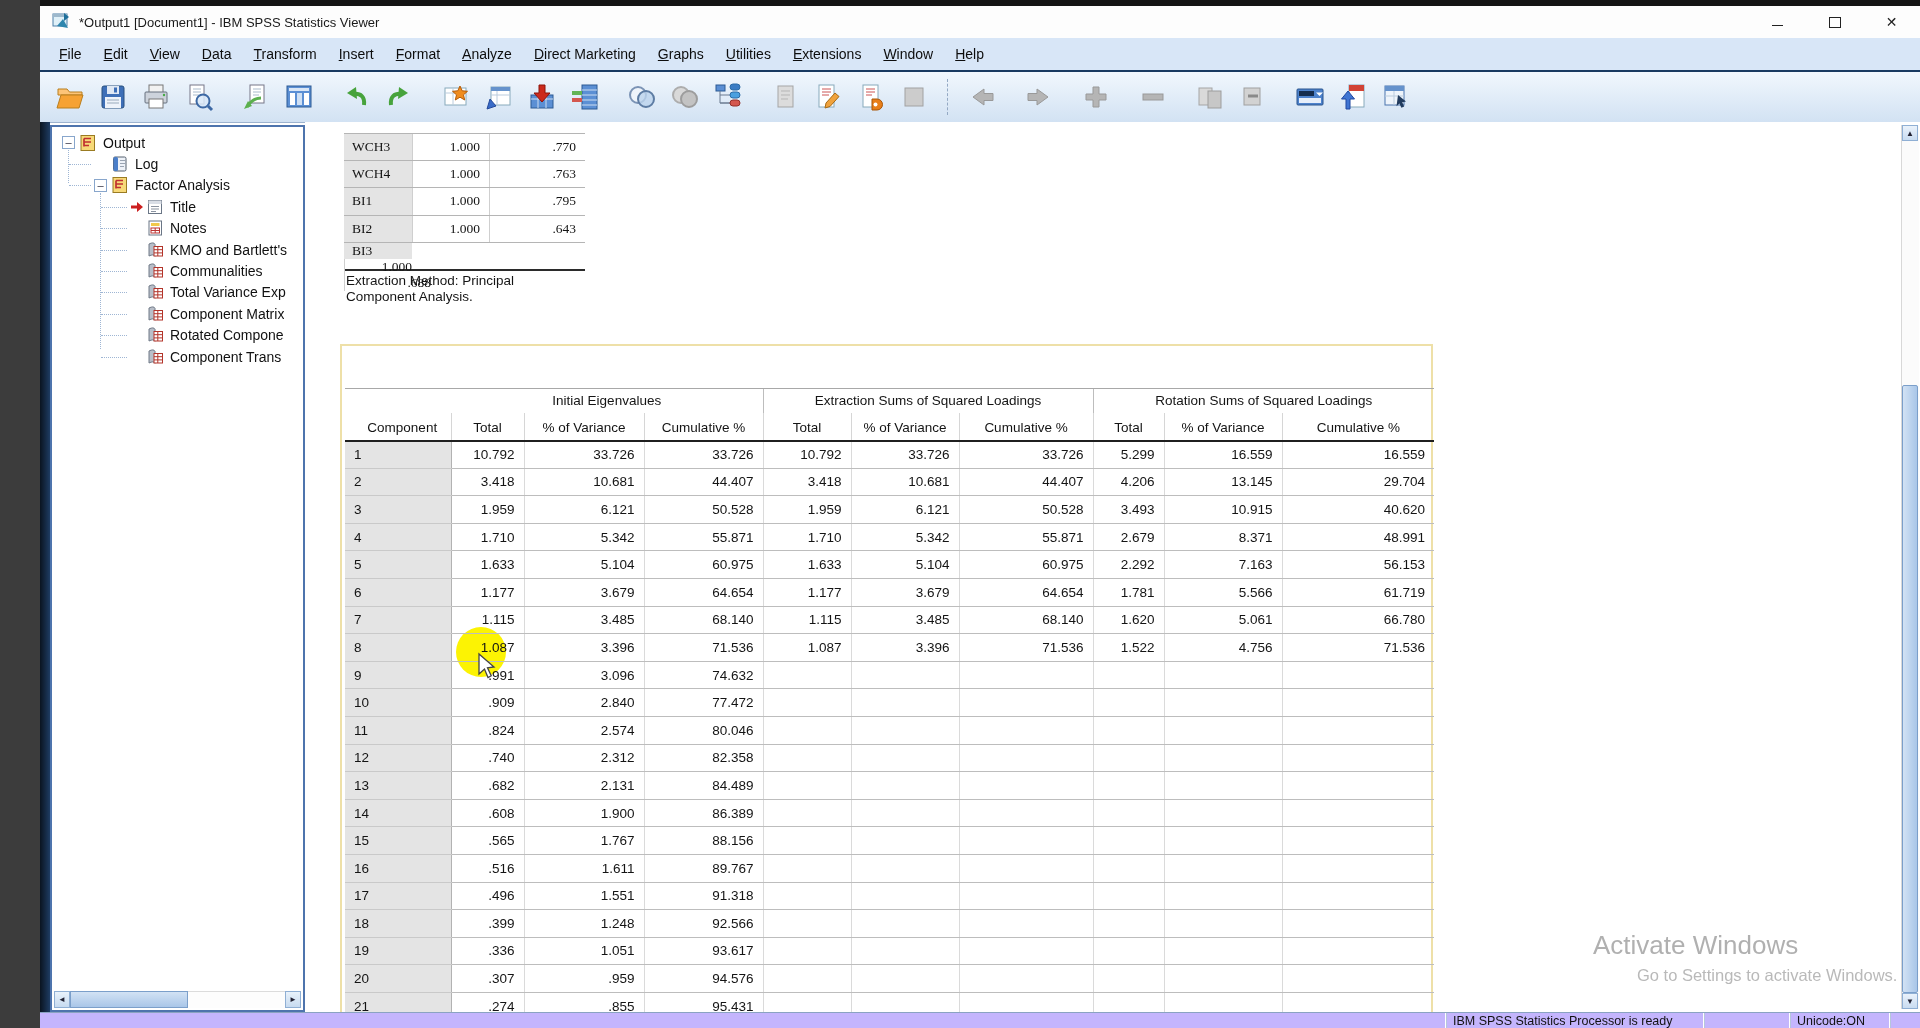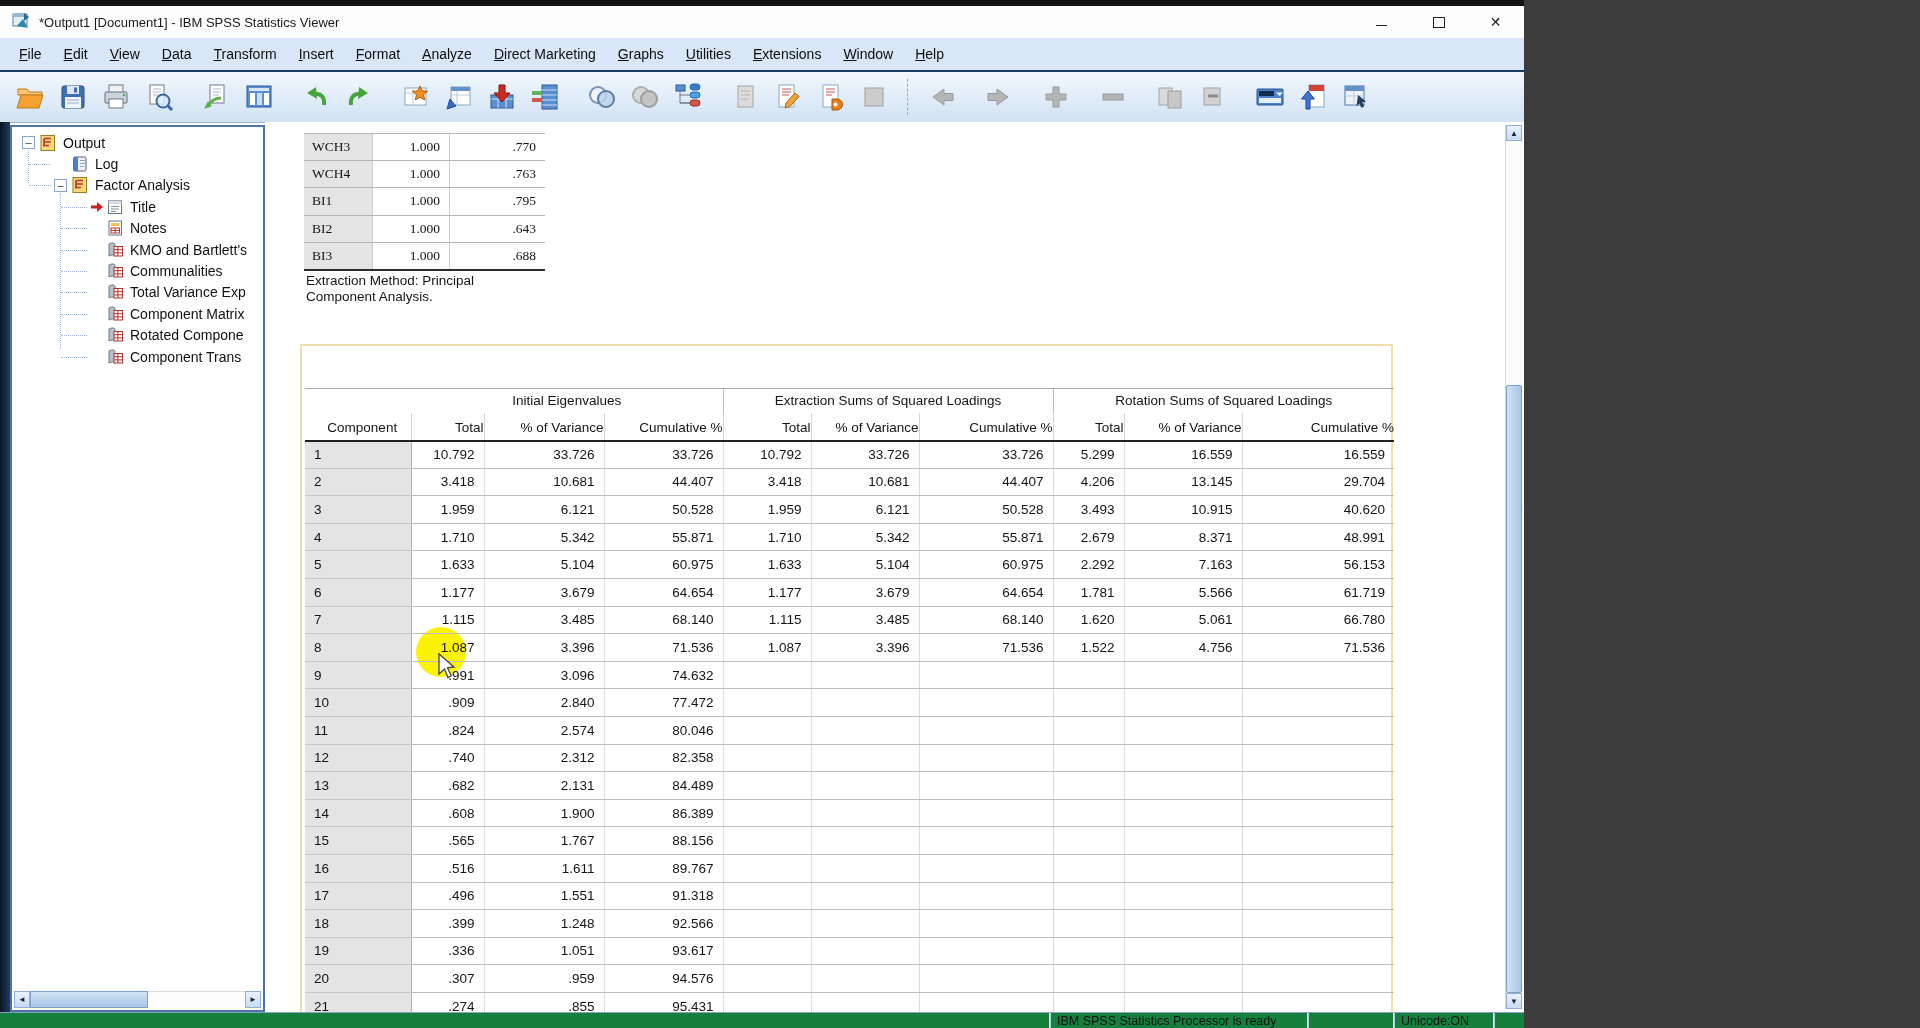--- a/index.html
+++ b/index.html
@@ -1,17 +1,17 @@
 <!DOCTYPE html>
 <html><head>
 <meta charset="utf-8">
 <style>
   html,body{margin:0;padding:0;background:#3c3c3c;}
-  .screen{position:relative;width:1524px;height:1028px;background:#fff;overflow:hidden;
-          font-family:"Liberation Sans",sans-serif;-webkit-font-smoothing:antialiased;}
+  .screen{position:relative;width:1880px;height:1028px;background:#fff;overflow:hidden;
+          font-family:"Liberation Sans",sans-serif;margin-left:40px;-webkit-font-smoothing:antialiased;}
   
   .top-strip{position:absolute;top:0;left:0;width:1920px;height:6px;background:#141414;}
   .titlebar{position:absolute;top:6px;left:0;right:0;height:32px;background:#fdfdfd;display:flex;align-items:center;}
   .appicon{margin-left:12px;flex:none;}
   .apptitle{font-size:13px;color:#1a1a1a;margin-left:8px;white-space:nowrap;}
   .winbtns{position:absolute;right:0;top:0;height:32px;display:flex;}
   .wbtn{width:57px;height:32px;display:flex;align-items:center;justify-content:center;color:#222;}
   .glyph-min{width:11px;height:1px;background:#222;display:block;margin-top:6px;}
   .glyph-max{width:10px;height:9px;border:1.4px solid #222;display:block;}
   .glyph-close{font-size:14px;line-height:14px;}
@@ -47,58 +47,58 @@
   .harr{width:16px;height:17px;background:linear-gradient(#e9f2fb,#c7dbf0);border:1px solid #8fafd4;box-sizing:border-box;
         font-size:8px;color:#223;display:flex;align-items:center;justify-content:center;flex:none;}
   .hthumb{width:118px;height:17px;background:linear-gradient(#d2e2f4,#a9c6e8);border:1px solid #7b9fca;box-sizing:border-box;flex:none;}
   .htrack{flex:1;background:#fdfdfd;border-top:1px solid #dcdcdc;}
   
   .content{position:absolute;left:265px;top:122px;right:0;bottom:16px;background:#fff;overflow:hidden;}
   
   .ctable{position:absolute;left:39px;top:11px;}
   .crow{display:flex;height:27.6px;box-sizing:border-box;border-bottom:1px solid #b5b5b5;}
   .crow:first-child{border-top:1px solid #b5b5b5;}
-  .crow:last-child{border-bottom:2px solid #2b2b2b;}
+  .crow:last-child{border-bottom:2px solid #2b2b2b;flex-direction:column;}
   .ccell{box-sizing:border-box;font-size:13.5px;color:#141414;display:flex;align-items:center;font-family:Liberation Serif, serif;}
   .clabel{width:68px;background:#e4e4e4;padding-left:8px;}
   .cval{justify-content:flex-end;padding-right:9px;border-left:1px solid #cfcfcf;}
   .cv1{width:77px}.cv2{width:96px}
   .ccaption{position:absolute;left:41px;top:151px;font-size:13.5px;color:#151515;line-height:16px;}
   
   .tve-box{position:absolute;left:35px;top:222px;width:1093px;height:700px;border:2px solid #eee0a8;
            box-sizing:border-box;background:#fff;}
   .tve-title{position:absolute;top:10px;left:0;width:100%;text-align:center;font-size:15px;font-weight:bold;color:#111;}
   table.tve{position:absolute;left:3px;top:42px;width:1089px;border-collapse:collapse;table-layout:fixed;z-index:1;}
   .tve th,.tve td{font-weight:normal;font-size:13.5px;color:#141414;padding:0;box-sizing:border-box;
                   overflow:hidden;white-space:nowrap;background:transparent;}
   .tve tr.grp th{height:24px;border-top:1px solid #a8a8a8;text-align:center;}
   .tve tr.grp th.gsep{border-left:1px solid #bdbdbd;}
   .tve th.comp{vertical-align:bottom;text-align:left;padding:12px 0 5px 9px;border-top:none;}
   .tve tr.sub th{height:28px;text-align:center;vertical-align:bottom;padding-bottom:5px;border-left:1px solid #d6d6d6;}
-  .tve tr.sub th,.tve th.comp{border-bottom:2px solid #1f1f1f;text-align:right;}
+  .tve tr.sub th,.tve th.comp{border-bottom:2px solid #1f1f1f;}
   .tve tbody tr{height:27.6px;}
   .tve tbody td{border-bottom:1px solid #bdbdbd;border-left:1px solid #dadada;text-align:right;padding-right:9px;}
   .tve tbody td.comp{background:#e4e4e4;text-align:left;padding-left:9px;border-left:none;
                      border-bottom:1px solid #c9c9c9;border-right:1px solid #b2b2b2;}
   .tve tbody td.v1{border-left:none;}
   .hl-circle{position:absolute;left:114px;top:281px;width:50px;height:50px;border-radius:50%;background:#fcf303;z-index:0;}
   .cursor{position:absolute;left:134px;top:306px;z-index:3;}
   
   .vscroll{position:absolute;right:1px;top:3px;width:17px;height:884px;background:#fbfbfb;border-left:1px solid #d8d8d8;}
   .varr{position:absolute;left:0;width:16px;height:16px;background:linear-gradient(#eaf2fb,#c9dcf1);
         border:1px solid #8fafd4;box-sizing:border-box;display:flex;align-items:center;justify-content:center;
         font-size:8px;color:#223;}
   .varr.up{top:0;}.varr.down{bottom:0;}
   .vthumb{position:absolute;left:0;top:260px;width:16px;height:608px;border-radius:2px;
           background:linear-gradient(90deg,#d2e2f4,#a9c6e8);border:1px solid #7b9fca;box-sizing:border-box;}
   
   .watermark1{position:absolute;left:1288px;top:808px;font-size:26px;color:#9d9d9d;opacity:.8;}
   .watermark2{position:absolute;left:1332px;top:844px;font-size:16.5px;color:#adadad;opacity:.85;}
   
-  .statusbar{position:absolute;left:0;right:0;bottom:0;height:16px;background:#15803d;border-top:1px solid #8aa3c2;
+  .statusbar{position:absolute;left:0;right:0;bottom:0;height:16px;background:#c4b5fd;border-top:1px solid #8aa3c2;
              display:flex;font-size:12.5px;color:#111;box-sizing:border-box;}
   .scell{box-sizing:border-box;border-left:1px solid #b6c6dc;border-right:1px solid #fff;
          display:flex;align-items:center;padding:0 6px;white-space:nowrap;overflow:hidden;}
   .s0{flex:1;border-left:none;}
   .s1{width:258px;}.s2{width:86px;}.s3{width:100px;}.s4{width:30px;border-right:none;}
 </style>
 </head>
 <body>
 
 <div class="screen">

